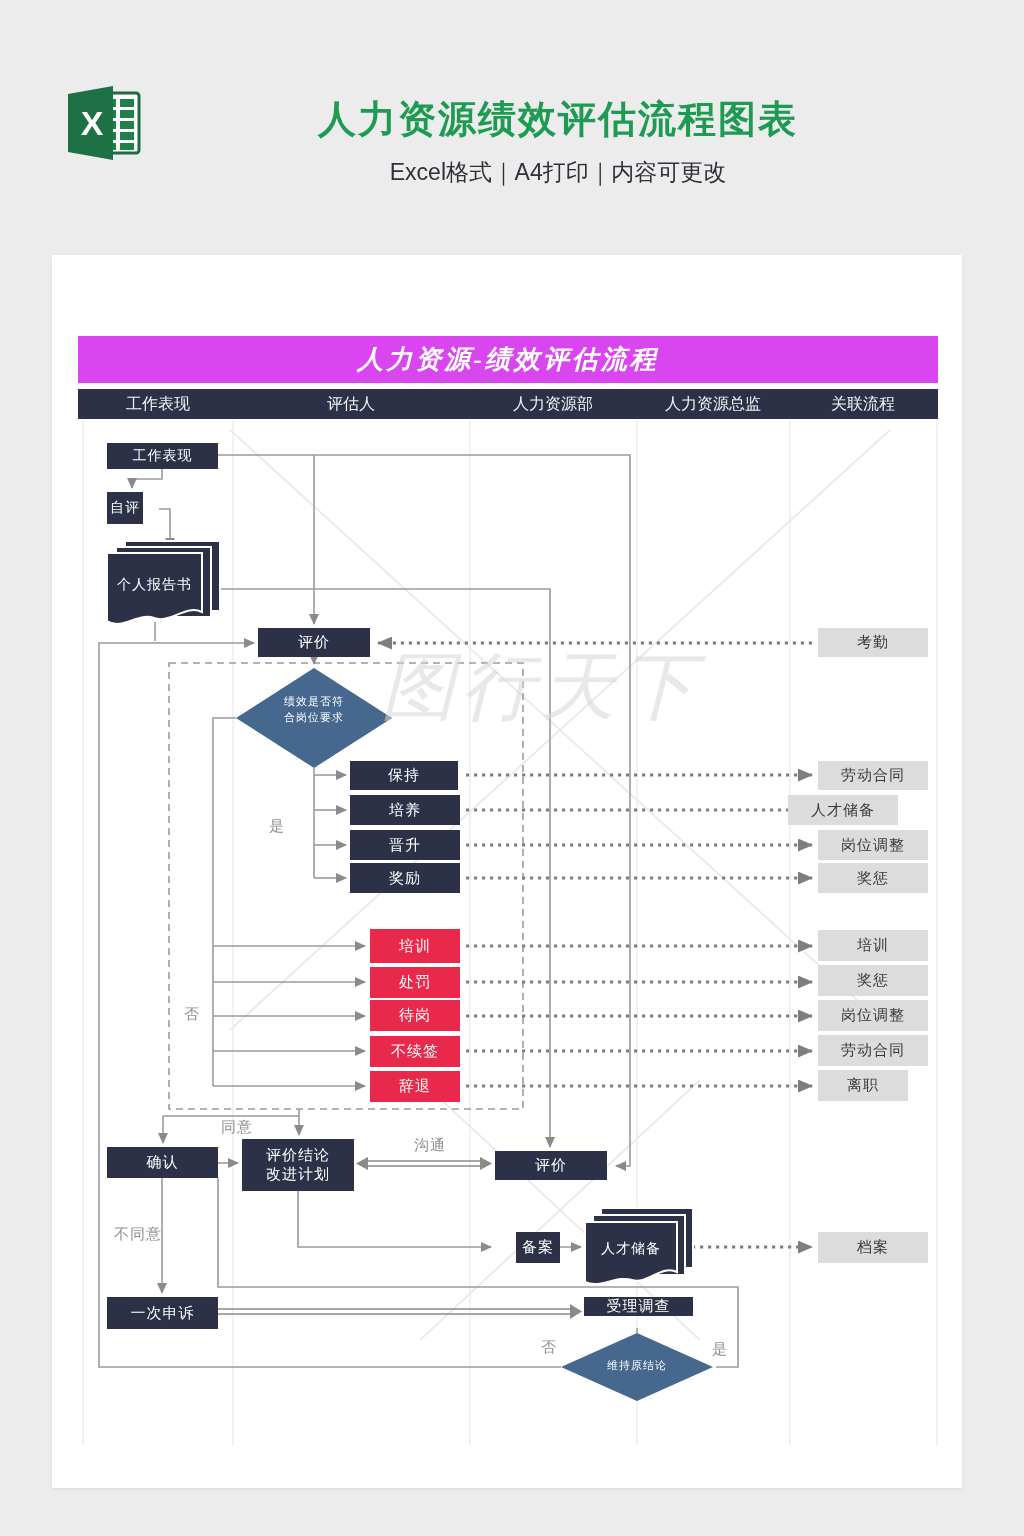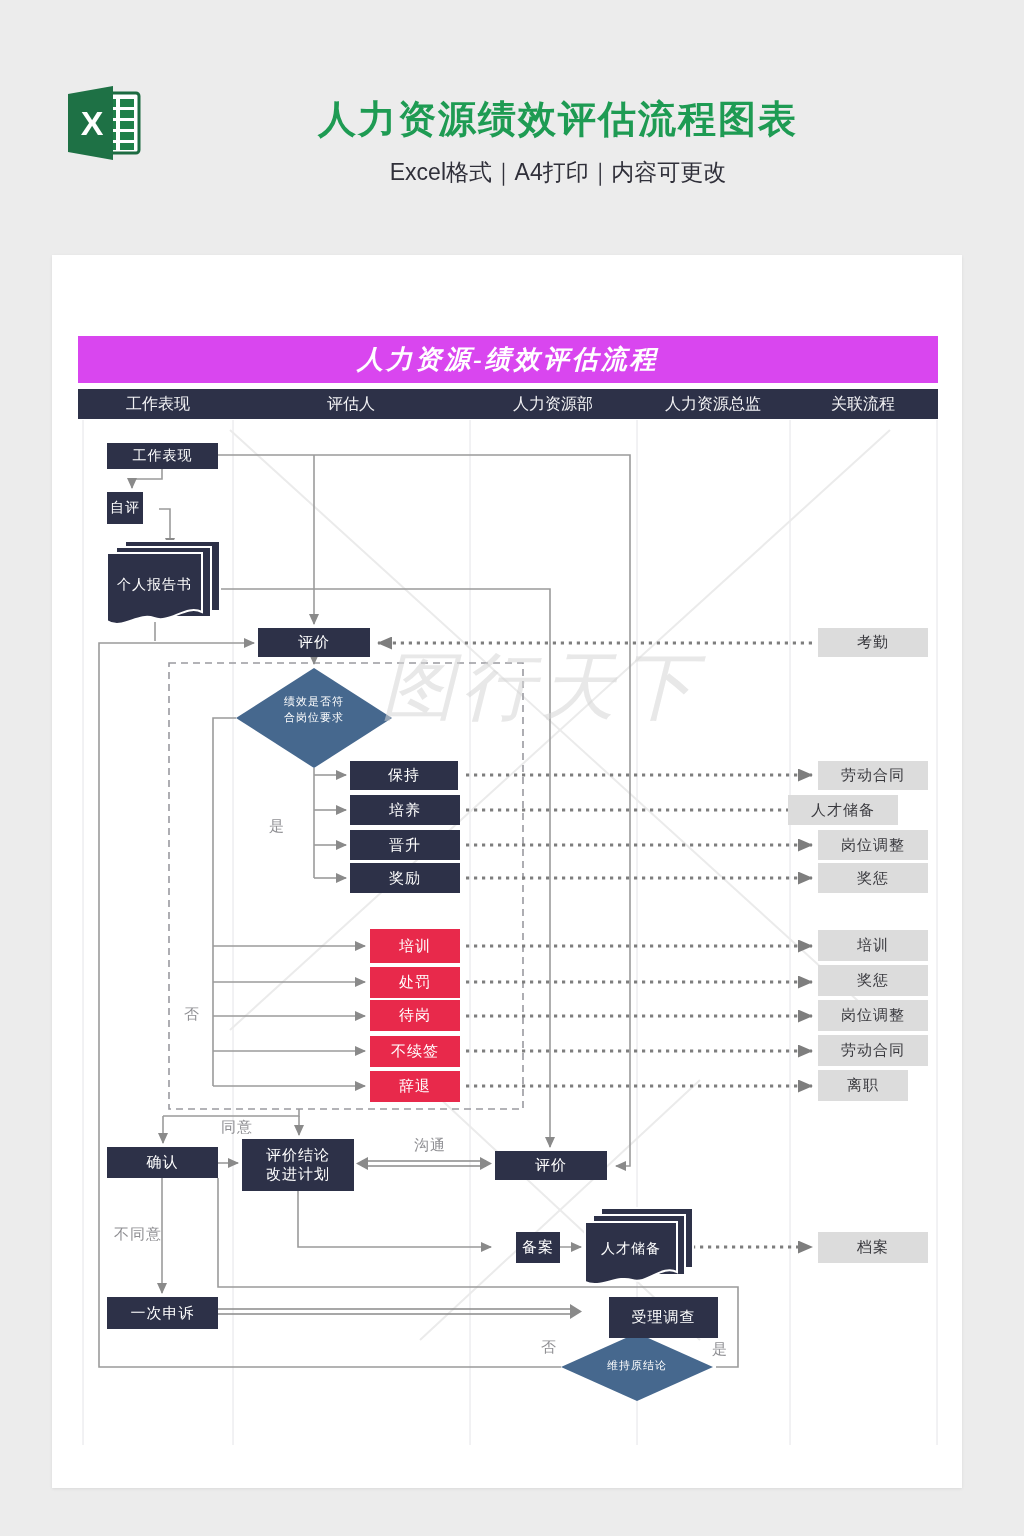--- a/index.html
+++ b/index.html
@@ -214,21 +214,21 @@
       <div>评价结论</div>
       <div>改进计划</div>
     </div>
   </div>
   <div class="nbox" style="left:495px;top:1151px;width:112px;height:29px">评价</div>
   <div class="nbox" style="left:516px;top:1232px;width:44px;height:31px">备案</div>
   <div class="doc-label" style="left:585px;top:1240px;width:92px;">人才储备</div>
   <div class="gbox" style="left:818px;top:1232px;width:110px;height:31px">档案</div>
 
   <div class="nbox" style="left:107px;top:1297px;width:111px;height:32px">一次申诉</div>
-  <div class="nbox" style="left:609px;top:1297px;width:109px;height:41px">受理调查</div>
+  <div class="nbox" style="left:584px;top:1297px;width:109px;height:19px">受理调查</div>
   <div class="dlabel" style="left:567px;top:1358px;width:140px;">维持原结论</div>
 
   <div class="lbl" style="left:257px;top:817px;width:40px">是</div>
   <div class="lbl" style="left:176px;top:1005px;width:32px">否</div>
   <div class="lbl" style="left:211px;top:1118px;width:52px">同意</div>
   <div class="lbl" style="left:104px;top:1225px;width:68px">不同意</div>
   <div class="lbl" style="left:398px;top:1136px;width:64px">沟通</div>
   <div class="lbl" style="left:533px;top:1338px;width:32px">否</div>
   <div class="lbl" style="left:704px;top:1340px;width:32px">是</div>
 

